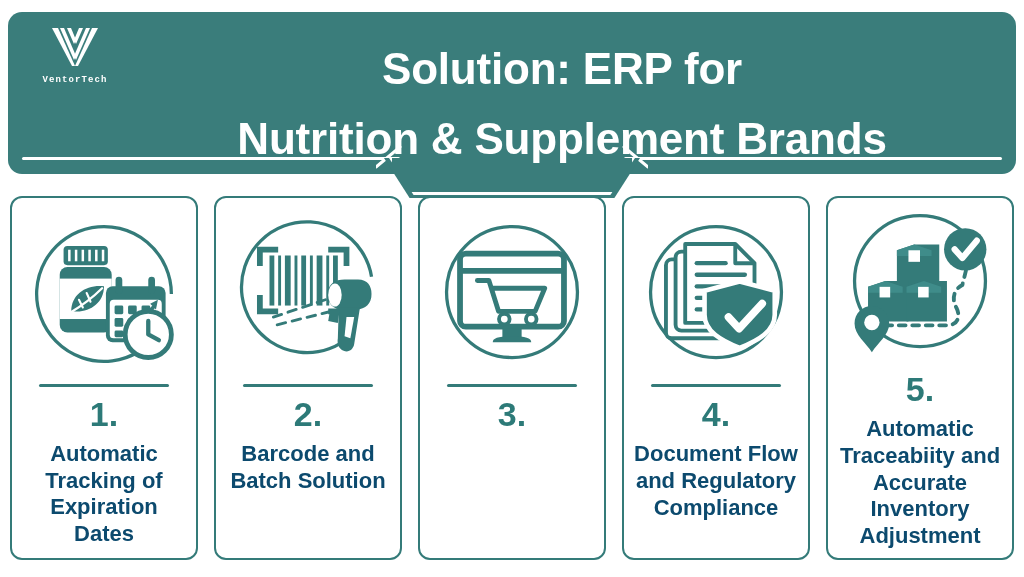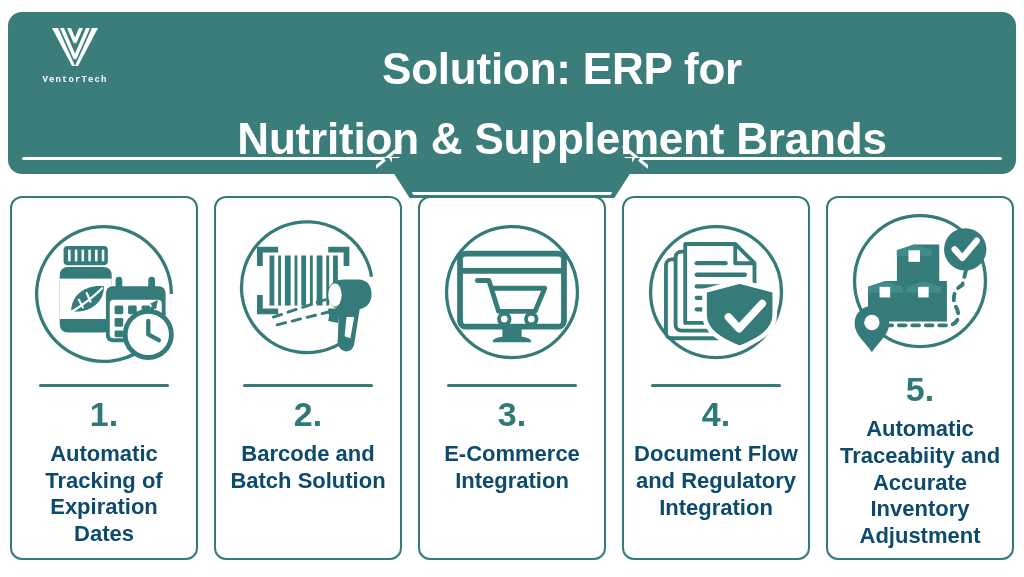--- a/index.html
+++ b/index.html
@@ -342,21 +342,20 @@
 
         <g fill="none" stroke="#347b79" stroke-width="5" stroke-linecap="round" stroke-linejoin="round">
           <path d="M44 66 L56 66 L66 98 L104 98 L114 74 L60 74"></path>
         </g>
         <circle cx="72" cy="106" r="5.5" fill="none" stroke="#347b79" stroke-width="4"></circle>
         <circle cx="100" cy="106" r="5.5" fill="none" stroke="#347b79" stroke-width="4"></circle>
       </svg>
     </div>
     <div class="card-divider"></div>
     <div class="card-num">3.</div>
-    <div class="card-label">E-Commerce Integration</div>
   </div>
 
   <div class="card">
     <div class="card-icon">
       <svg width="154" height="154" viewBox="0 0 160 160" aria-hidden="true">
         <circle cx="80" cy="78" r="68" fill="none" stroke="#347b79" stroke-width="3.4"></circle>
 
         <rect x="28" y="44" width="62" height="82" rx="6" fill="#ffffff" stroke="#347b79" stroke-width="4"></rect>
         <rect x="38" y="36" width="62" height="82" rx="6" fill="#ffffff" stroke="#347b79" stroke-width="4"></rect>
         <path d="M48 28 L100 28 L120 48 L120 110 L48 110 Z" fill="#ffffff" stroke="#347b79" stroke-width="4" stroke-linejoin="round"></path>
@@ -368,21 +367,21 @@
           <line x1="60" y1="84" x2="104" y2="84"></line>
           <line x1="60" y1="96" x2="88" y2="96"></line>
         </g>
 
         <path d="M108 70 L146 80 L146 106 C146 124 128 134 108 142 C88 134 70 124 70 106 L70 80 Z" transform="translate(-2,-6) scale(0.96) translate(3,6)" fill="#347b79" stroke="#ffffff" stroke-width="5"></path>
         <path d="M93 104 L104 116 L128 90" fill="none" stroke="#ffffff" stroke-width="8" stroke-linecap="round" stroke-linejoin="round"></path>
       </svg>
     </div>
     <div class="card-divider"></div>
     <div class="card-num">4.</div>
-    <div class="card-label">Document Flow and Regulatory Integration</div>
+    <div class="card-label">Document Flow and Regulatory Compliance</div>
   </div>
 
   <div class="card">
     <div class="card-icon">
       <svg width="154" height="154" viewBox="0 0 160 160" aria-hidden="true">
         <circle cx="80" cy="78" r="68" fill="none" stroke="#347b79" stroke-width="3.4"></circle>
 
         <path d="M44 124 L108 124 C120 124 122 114 118 106 C112 96 116 86 124 82 L128 66" fill="none" stroke="#347b79" stroke-width="4" stroke-dasharray="7 7" stroke-linecap="round"></path>
 
         <g>

